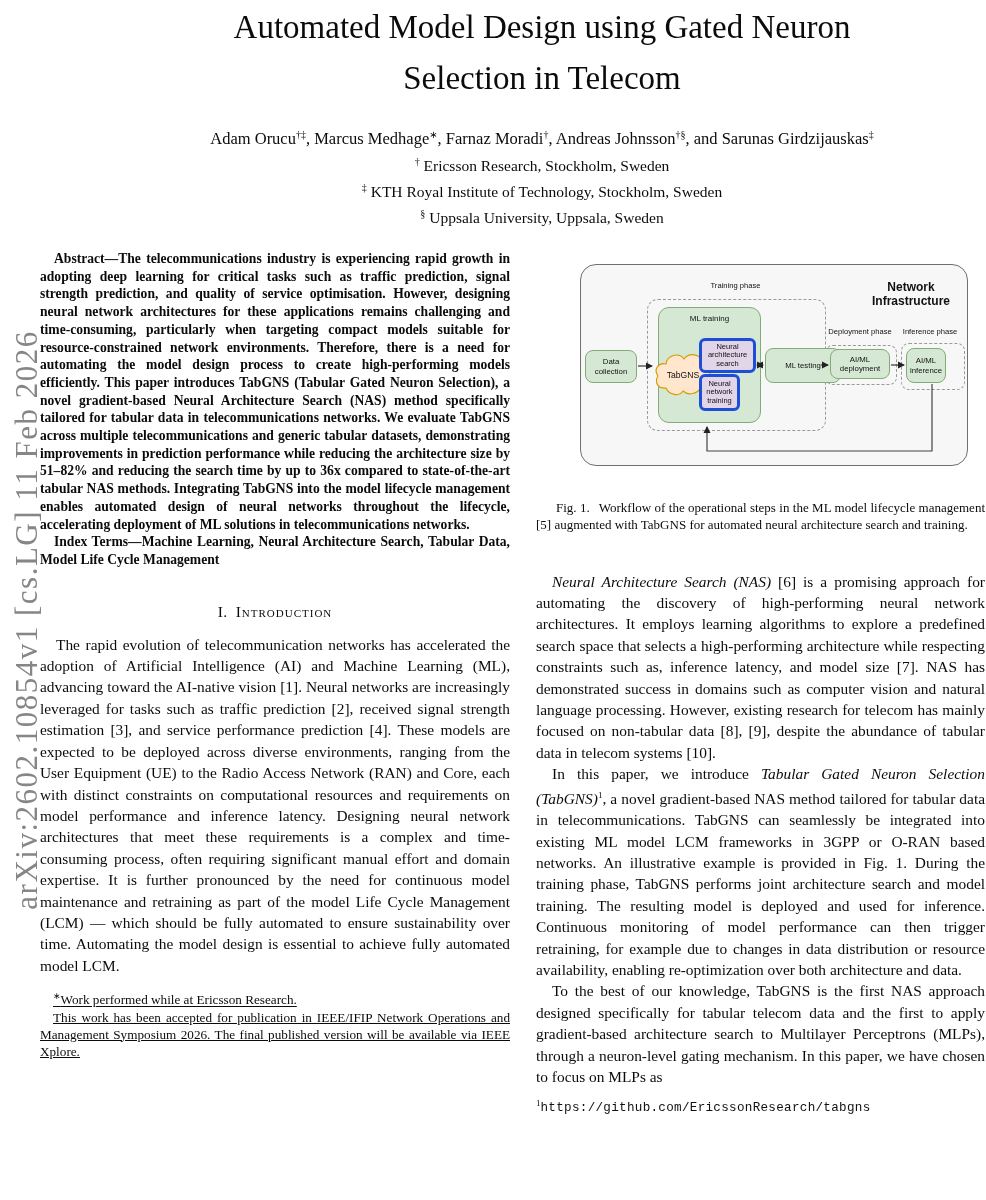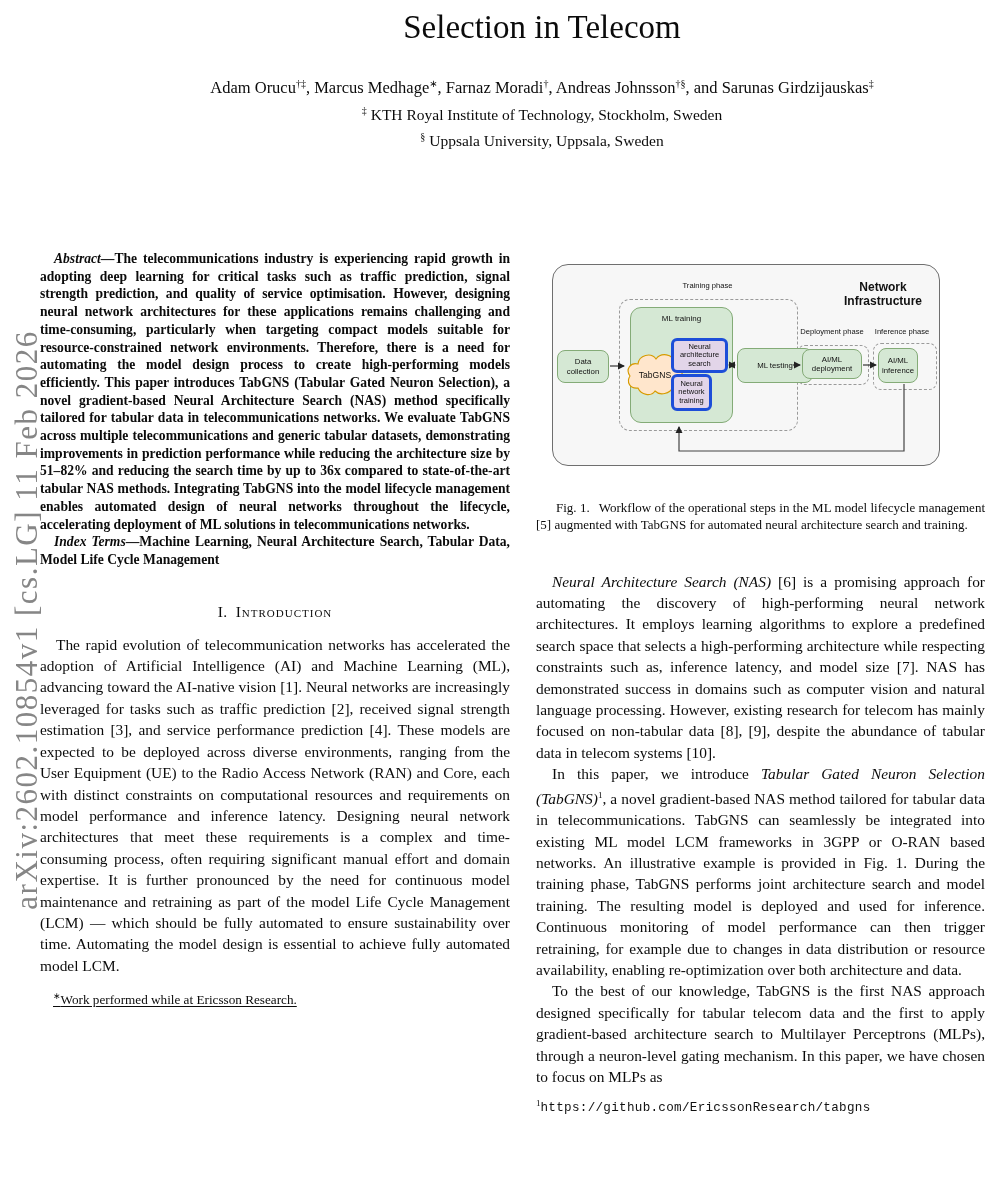--- a/index.html
+++ b/index.html
@@ -19,32 +19,32 @@
   .affils{margin-top:2px;font-size:15.5px;line-height:22px;}
   .affils sup{font-size:10px;}
 
   
   .columns{position:absolute;top:250px;left:40px;width:945px;display:flex;gap:26px;}
   .col-left{width:470px;}
   .col-right{width:449px;}
 
   p{margin:0;}
   .abstract{font-size:13.6px;font-weight:bold;line-height:17.7px;text-align:justify;text-indent:14px;}
-  .bi{font-style:italic;}
+  .bi{}
   .section-heading{margin-top:34px;margin-bottom:13px;font-size:15.5px;font-weight:normal;
                    text-align:center;letter-spacing:.3px;}
   .sc{font-variant:small-caps;letter-spacing:1px;}
   .body-text{font-size:15.4px;line-height:21.4px;text-align:justify;}
   .indent{text-indent:16px;}
   .footnotes{margin-top:12px;text-decoration:underline;}
   .fn{font-size:13.2px;line-height:17px;text-align:justify;text-indent:13px;}
   .fn sup{font-size:9px;}
 
   
-  .figure{position:relative;margin:14px 0 0 16px;width:386px;height:200px;
+  .figure{position:relative;margin:14px 0 0 44px;width:386px;height:200px;
           background:#f7f7f7;border:1.5px solid #6f6f6f;border-radius:16px;
           font-family:"Liberation Sans",sans-serif;color:#111;}
   .figlbl{position:absolute;text-align:center;font-size:7.6px;line-height:1.2;}
   .figlbl.bold{font-weight:bold;font-size:12px;}
   .dashedbox{position:absolute;border:1.2px dashed #9a9a9a;border-radius:11px;z-index:5;}
   .gbox{position:absolute;background:#d5e8d4;border:1px solid #84ab77;border-radius:8px;z-index:10;
         display:flex;align-items:center;justify-content:center;text-align:center;
         font-size:7.8px;line-height:1.2;padding:1px;box-sizing:border-box;}
   .pbox{position:absolute;background:#e2d5e9;border:3px solid #1d4ed8;border-radius:6px;z-index:16;
         display:flex;align-items:center;justify-content:center;text-align:center;
@@ -64,43 +64,46 @@
 </style>
 </head>
 <body>
 
 <div class="page">
 
   <div class="watermark">arXiv:2602.10854v1  [cs.LG]  11 Feb 2026</div>
 
   <div class="header">
     <h1 class="title">
+      <span style="display:block">Automated Model Design using Gated Neuron</span>
       <span style="display:block">Selection in Telecom</span>
     </h1>
     <div class="authors">
       <span><span>Adam Orucu</span><sup>†‡</sup><span>, </span></span><span><span>Marcus Medhage</span><sup>∗</sup><span>, </span></span><span><span>Farnaz Moradi</span><sup>†</sup><span>, </span></span><span><span>Andreas Johnsson</span><sup>†§</sup><span>, and </span></span><span><span>Sarunas Girdzijauskas</span><sup>‡</sup></span>
     </div>
     <div class="affils">
+      <div><sup>†</sup><span> Ericsson Research, Stockholm, Sweden</span></div>
       <div><sup>‡</sup><span> KTH Royal Institute of Technology, Stockholm, Sweden</span></div>
       <div><sup>§</sup><span> Uppsala University, Uppsala, Sweden</span></div>
     </div>
   </div>
 
   <div class="columns">
 
     <div class="col-left">
       <p class="abstract"><span class="bi">Abstract</span><span>—The telecommunications industry is experiencing rapid growth in adopting deep learning for critical tasks such as traffic prediction, signal strength prediction, and quality of service optimisation. However, designing neural network architectures for these applications remains challenging and time-consuming, particularly when targeting compact models suitable for resource-constrained network environments. Therefore, there is a need for automating the model design process to create high-performing models efficiently. This paper introduces TabGNS (Tabular Gated Neuron Selection), a novel gradient-based Neural Architecture Search (NAS) method specifically tailored for tabular data in telecommunications networks. We evaluate TabGNS across multiple telecommunications and generic tabular datasets, demonstrating improvements in prediction performance while reducing the architecture size by 51–82% and reducing the search time by up to 36x compared to state-of-the-art tabular NAS methods. Integrating TabGNS into the model lifecycle management enables automated design of neural networks throughout the lifecycle, accelerating deployment of ML solutions in telecommunications networks.</span></p>
       <p class="abstract"><span class="bi">Index Terms</span><span>—Machine Learning, Neural Architecture Search, Tabular Data, Model Life Cycle Management</span></p>
 
       <h2 class="section-heading"><span>I.</span>&nbsp;&nbsp;<span class="sc">Introduction</span></h2>
 
       <p class="body-text indent">The rapid evolution of telecommunication networks has accelerated the adoption of Artificial Intelligence (AI) and Machine Learning (ML), advancing toward the AI-native vision [1]. Neural networks are increasingly leveraged for tasks such as traffic prediction [2], received signal strength estimation [3], and service performance prediction [4]. These models are expected to be deployed across diverse environments, ranging from the User Equipment (UE) to the Radio Access Network (RAN) and Core, each with distinct constraints on computational resources and requirements on model performance and inference latency. Designing neural network architectures that meet these requirements is a complex and time-consuming process, often requiring significant manual effort and domain expertise. It is further pronounced by the need for continuous model maintenance and retraining as part of the model Life Cycle Management (LCM) — which should be fully automated to ensure sustainability over time. Automating the model design is essential to achieve fully automated model LCM.</p>
 
       <div class="footnotes">
         <p class="fn"><sup>∗</sup><span>Work performed while at Ericsson Research.</span></p>
+        <p class="fn">This work has been accepted for publication in IEEE/IFIP Network Operations and Management Symposium 2026. The final published version will be available via IEEE Xplore.</p>
       </div>
     </div>
 
     <div class="col-right">
 
       <div class="figure">
 
         <div class="figlbl" style="left:66px;top:16px;width:177px;">Training phase</div>
         <div class="figlbl bold" style="left:290px;top:15px;width:80px;">
           <span style="display:block">Network</span>

